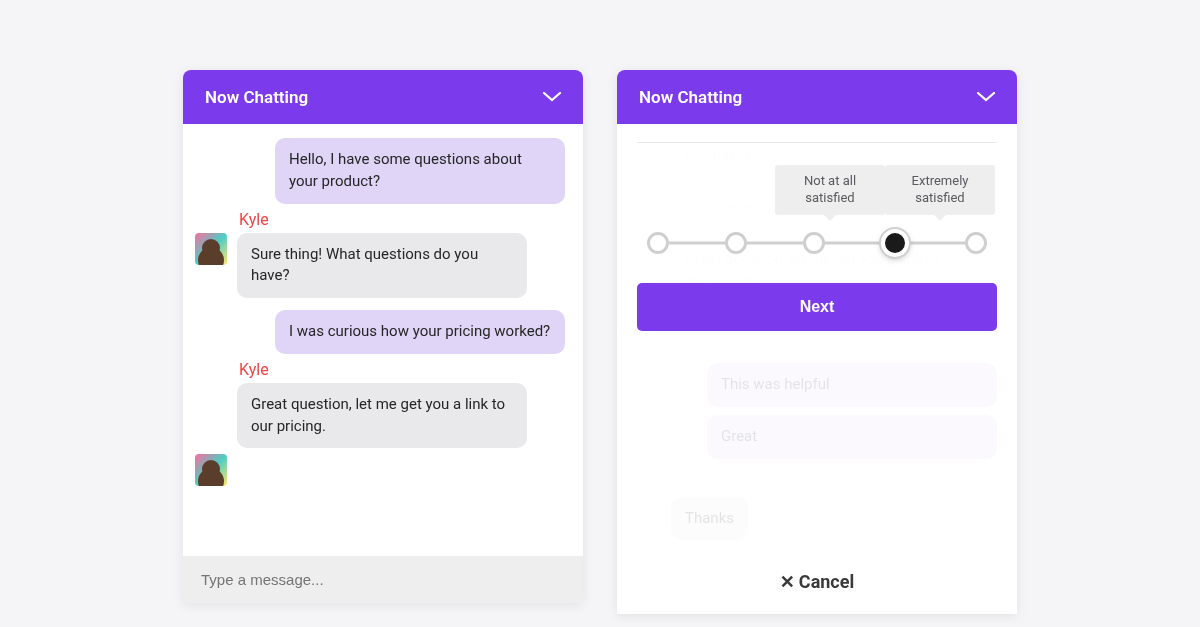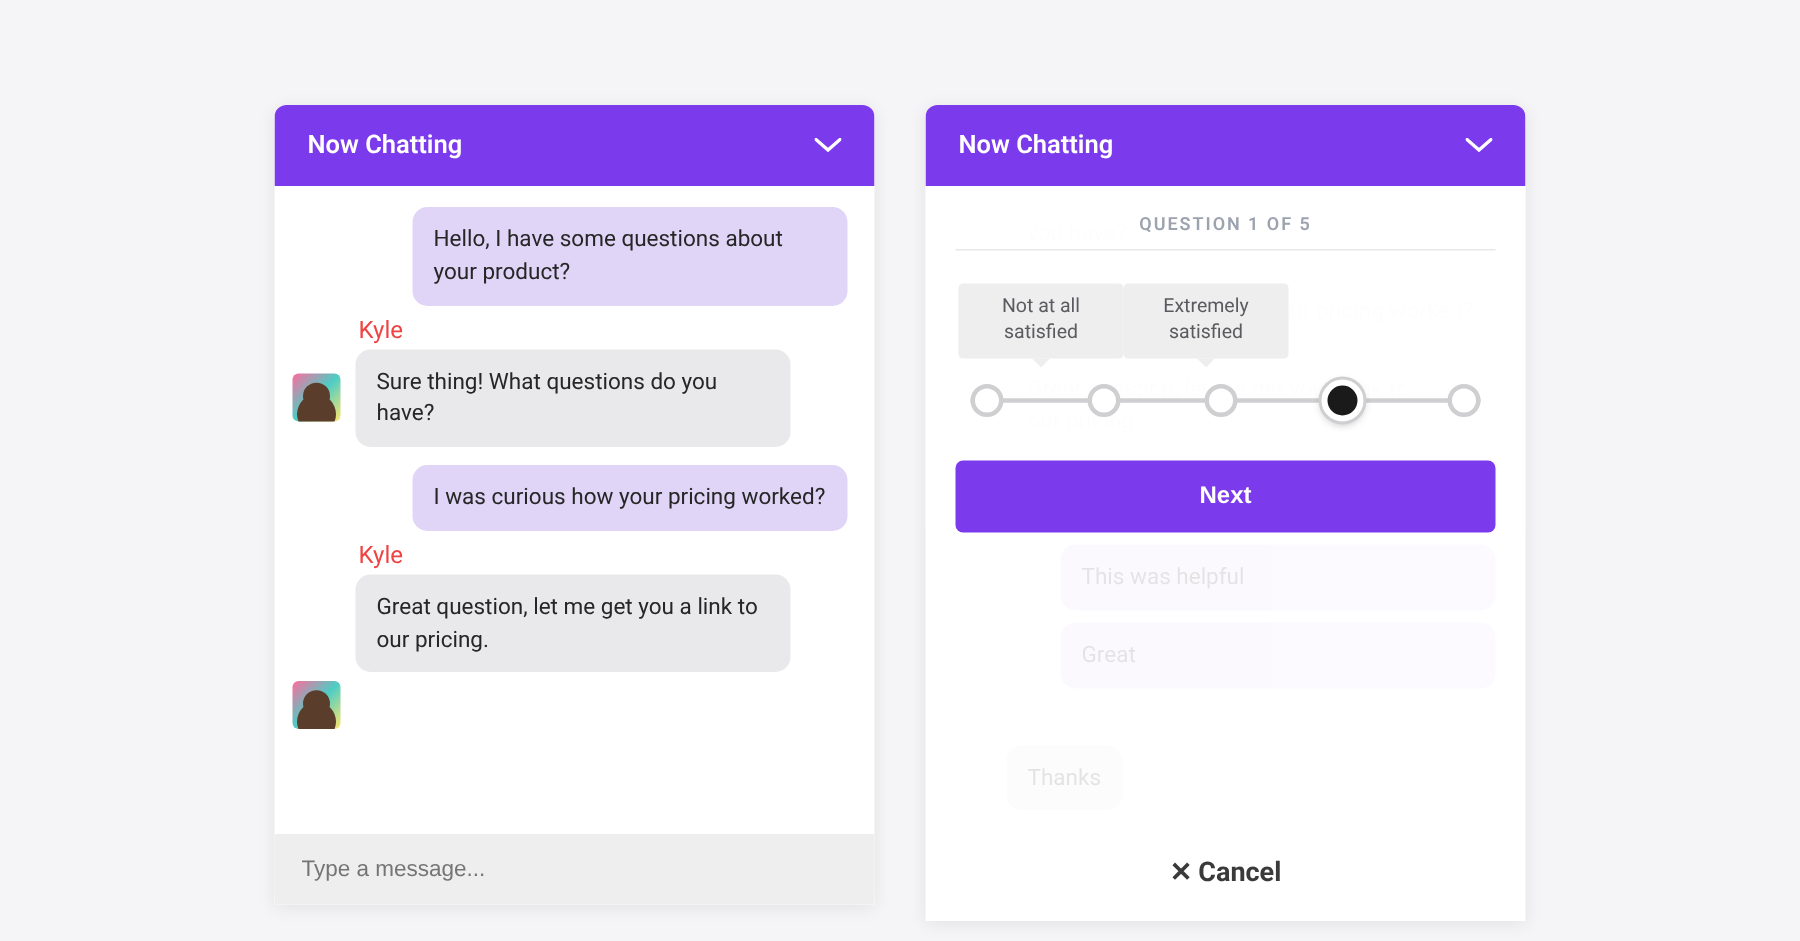--- a/index.html
+++ b/index.html
@@ -39,21 +39,21 @@
       cursor: pointer;
     }
     .chat-body {
       padding: 14px 12px 8px 12px;
       height: 432px;
       overflow: hidden;
     }
     .msg-group { margin-bottom: 0; }
     .msg-row {
       display: flex;
-      align-items: center;
+      align-items: flex-start;
       gap: 10px;
     }
     .avatar {
       width: 32px;
       height: 32px;
       border-radius: 4px;
       background: linear-gradient(135deg, #ff6b9d 0%, #4ecdc4 50%, #ffe66d 100%);
       flex-shrink: 0;
       position: relative;
       overflow: hidden;
@@ -136,21 +136,21 @@
     .question-text {
       text-align: center;
       font-size: 17px;
       font-weight: 700;
       color: #262626;
       margin-bottom: 14px;
     }
     .divider { border: none; border-top: 1px solid #e8e8ea; margin-bottom: 22px;}
     .labels-row {
       display: flex;
-      justify-content: flex-start;
+      justify-content: flex-end;
       margin-bottom: 14px;
       padding: 0 2px;
     }
     .scale-label {
       background: #eeeeef;
       padding: 8px 14px;
       font-size: 13px;
       color: #5a5a5f;
       border-radius: 3px;
       text-align: center;
@@ -275,21 +275,20 @@
     <div class="survey-bg">
       <div class="bubble agent" style="margin-left:40px">you have?</div>
       <div class="bubble user" style="margin-left:auto">I was curious how your pricing worked?</div>
       <div class="bubble agent" style="margin-left:40px">Great question, let me get you a link to our pricing.</div>
       <div class="bubble user" style="margin-left:auto;margin-top:60px">This was helpful</div>
       <div class="bubble user" style="margin-left:auto">Great</div>
       <div class="bubble agent" style="margin-left:40px;margin-top:30px;display:inline-block">Thanks</div>
     </div>
 
     <div class="survey-overlay">
-      <div class="question-counter">QUESTION 1 OF 5</div>
       <hr class="divider">
       <div class="labels-row">
         <div class="scale-label">Not at all satisfied</div>
         <div class="scale-label">Extremely satisfied</div>
       </div>
       <div class="rating-track">
         <div class="track-line"></div>
         <div class="dots">
           <div class="dot"></div>
           <div class="dot"></div>

